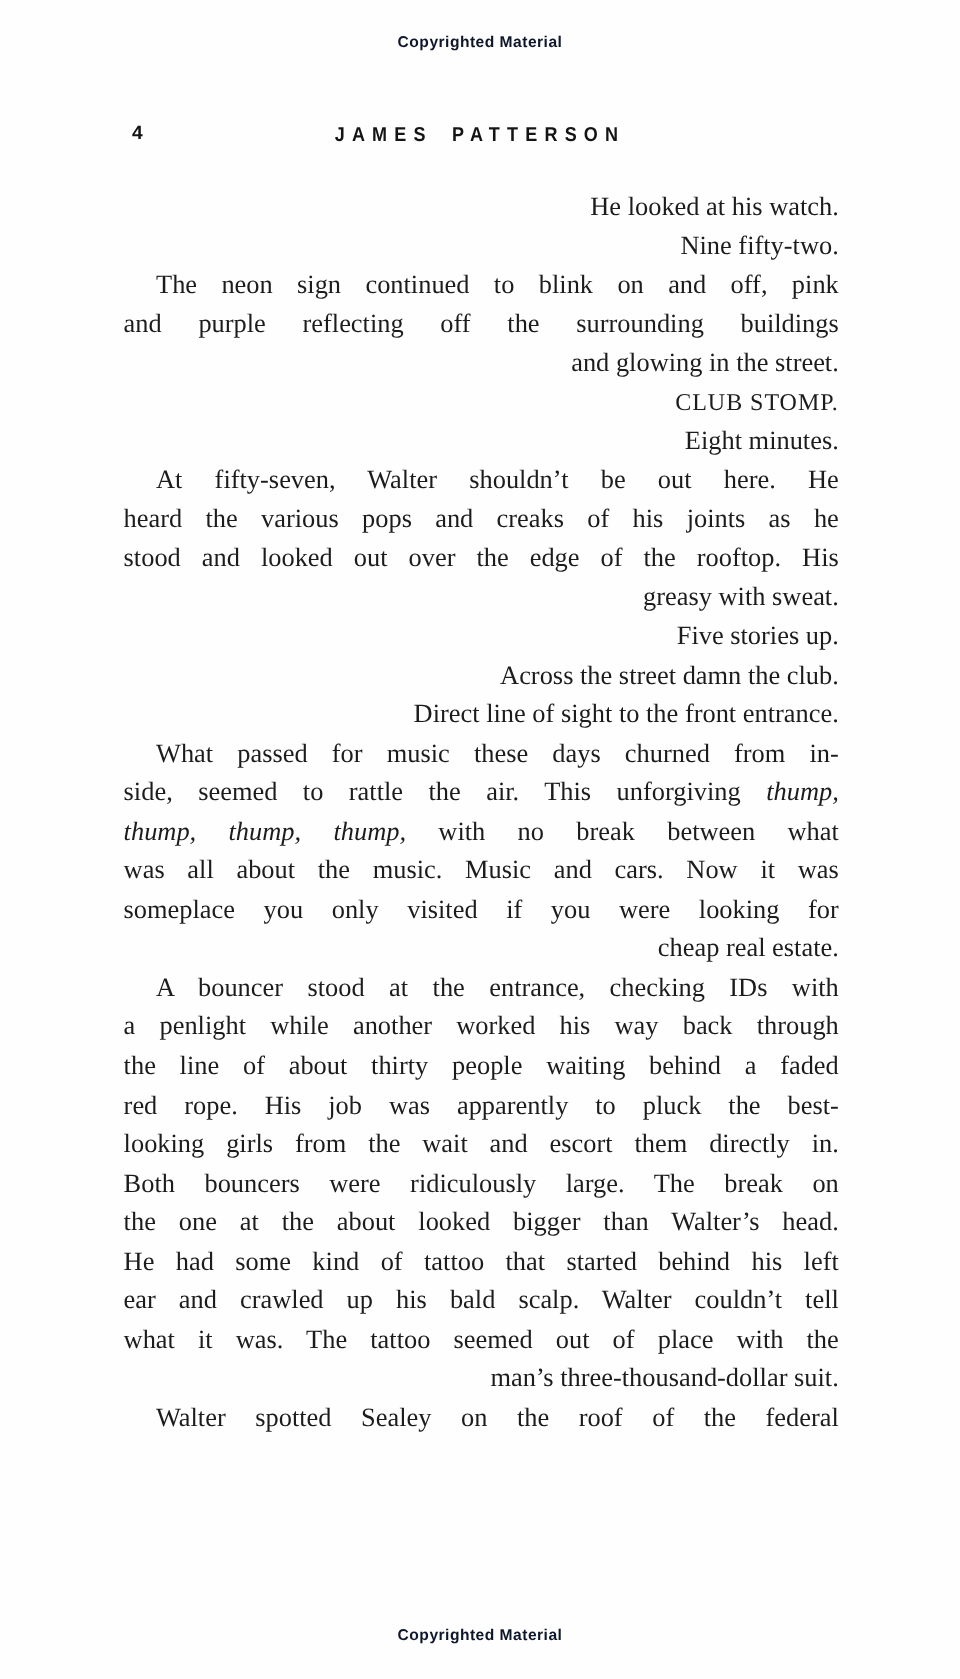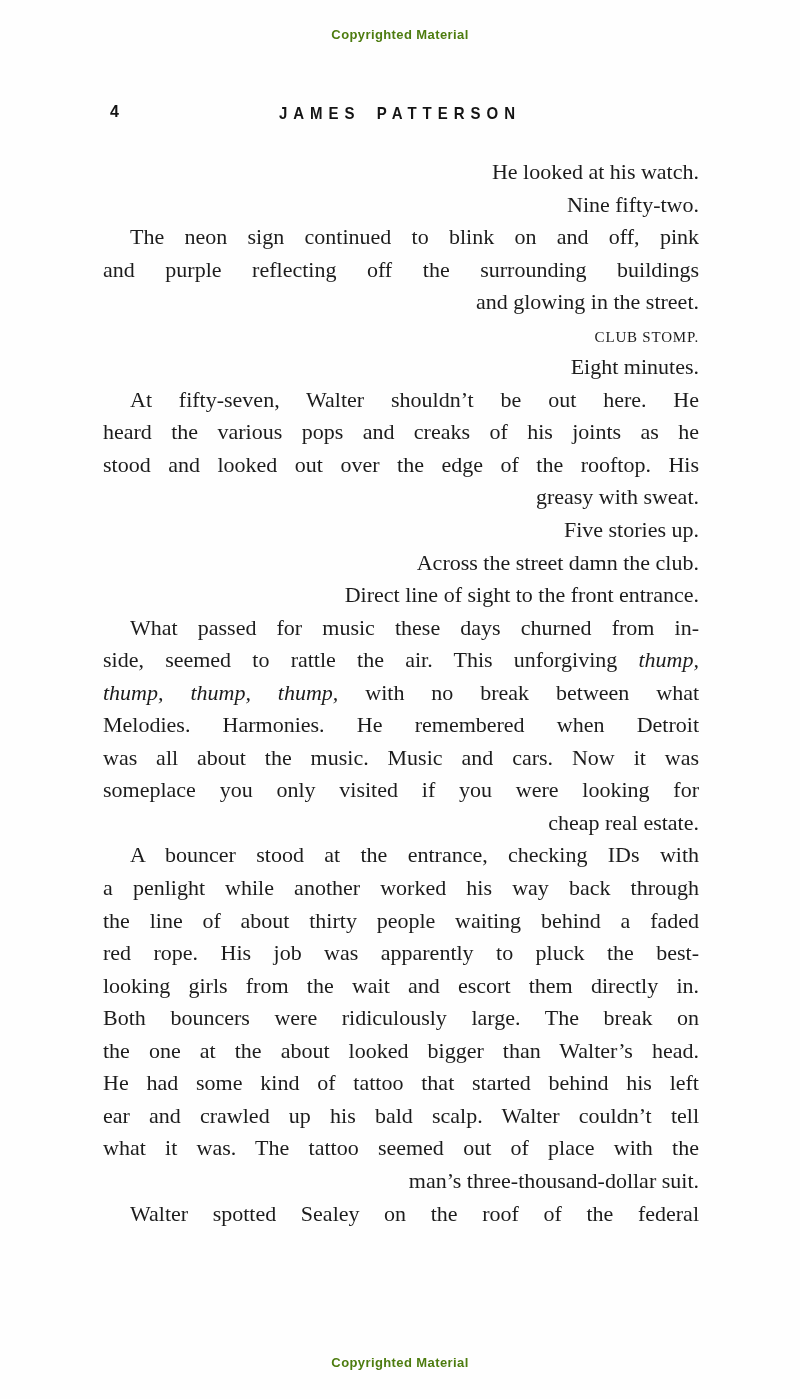--- a/index.html
+++ b/index.html
@@ -14,21 +14,21 @@
   }
   .notice {
     position: absolute;
     left: 0;
     width: 100%;
     text-align: center;
     font-family: "Liberation Sans", sans-serif;
     font-weight: 700;
     font-size: 13px;
     letter-spacing: 0.4px;
-    color: #4d7c0f;
+    color: #0f172a;
   }
   .notice.top { top: 27px; }
   .notice.bottom { top: 1355px; }
   .header-row {
     position: absolute;
     top: 103px;
     left: 0;
     width: 100%;
     height: 20px;
   }
@@ -66,21 +66,21 @@
     font-size: 22px;
     line-height: 32.56px;
     height: 32.56px;
     text-align: right;
     overflow: hidden;
   }
   .line.j { text-align: justify; text-align-last: justify; }
   .line.first { text-indent: 27px; }
   .s-n { font-style: normal; }
   .s-i { font-style: italic; }
-  .s-sc { font-size: 15px; letter-spacing: 0.8px; }
+  .s-sc { font-size: 20px; letter-spacing: 0.8px; }
 </style>
 </head>
 <body>
 
 <div id="book-page">
   <div class="notice top">Copyrighted Material</div>
 
   <div class="header-row">
     <span class="page-number">4</span>
     <div class="running-header">JAMES PATTERSON</div>
@@ -116,21 +116,20 @@
       <div class="para">
         <div class="line first"><span class="s-n">Across the street damn the club.</span></div>
       </div>
       <div class="para">
         <div class="line first"><span class="s-n">Direct line of sight to the front entrance.</span></div>
       </div>
       <div class="para">
         <div class="line j first"><span class="s-n">What passed for music these days churned from in-</span></div>
         <div class="line j"><span class="s-n">side, seemed to rattle the air. This unforgiving </span><span class="s-i">thump,</span></div>
         <div class="line j"><span class="s-i">thump, thump, thump,</span><span class="s-n"> with no break between what</span></div>
-        <div class="line j"><span class="s-n">Melodies. Harmonies. He remembered when Detroit</span></div>
         <div class="line j"><span class="s-n">was all about the music. Music and cars. Now it was</span></div>
         <div class="line j"><span class="s-n">someplace you only visited if you were looking for</span></div>
         <div class="line"><span class="s-n">cheap real estate.</span></div>
       </div>
       <div class="para">
         <div class="line j first"><span class="s-n">A bouncer stood at the entrance, checking IDs with</span></div>
         <div class="line j"><span class="s-n">a penlight while another worked his way back through</span></div>
         <div class="line j"><span class="s-n">the line of about thirty people waiting behind a faded</span></div>
         <div class="line j"><span class="s-n">red rope. His job was apparently to pluck the best-</span></div>
         <div class="line j"><span class="s-n">looking girls from the wait and escort them directly in.</span></div>

